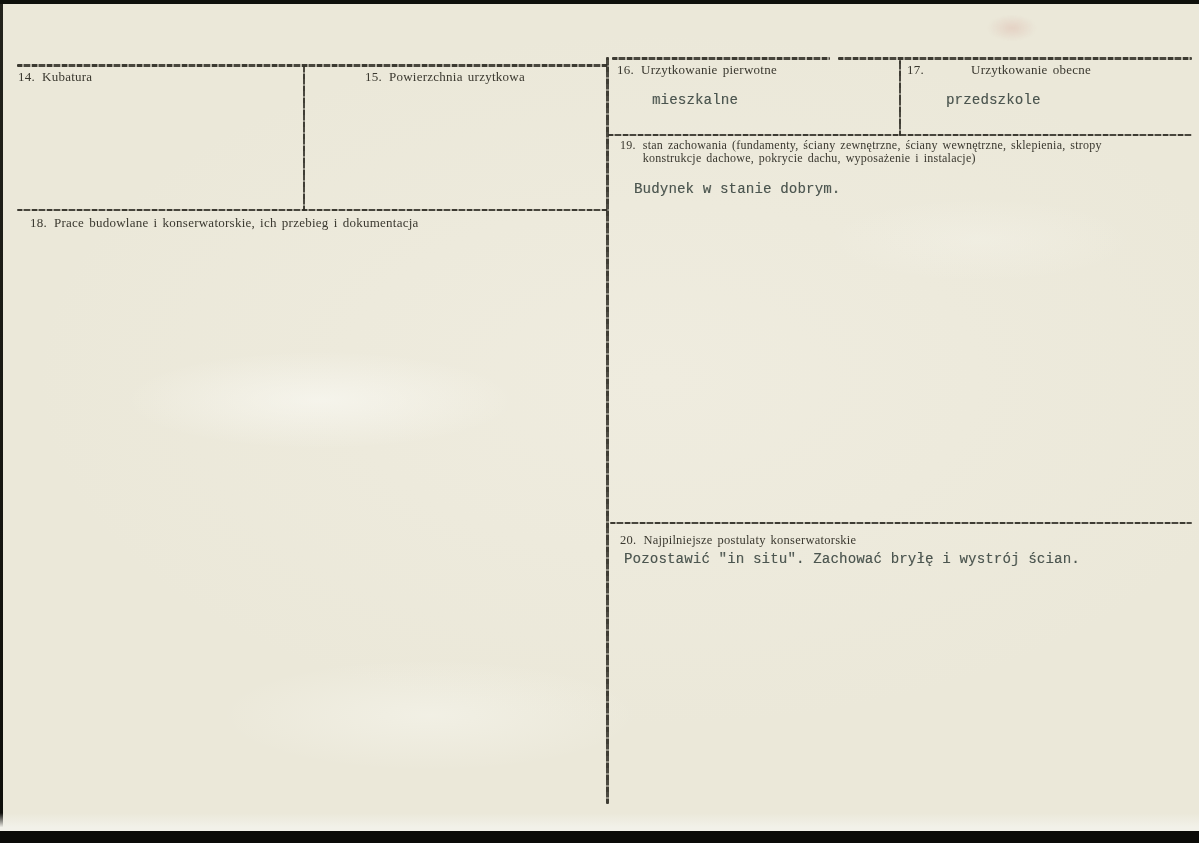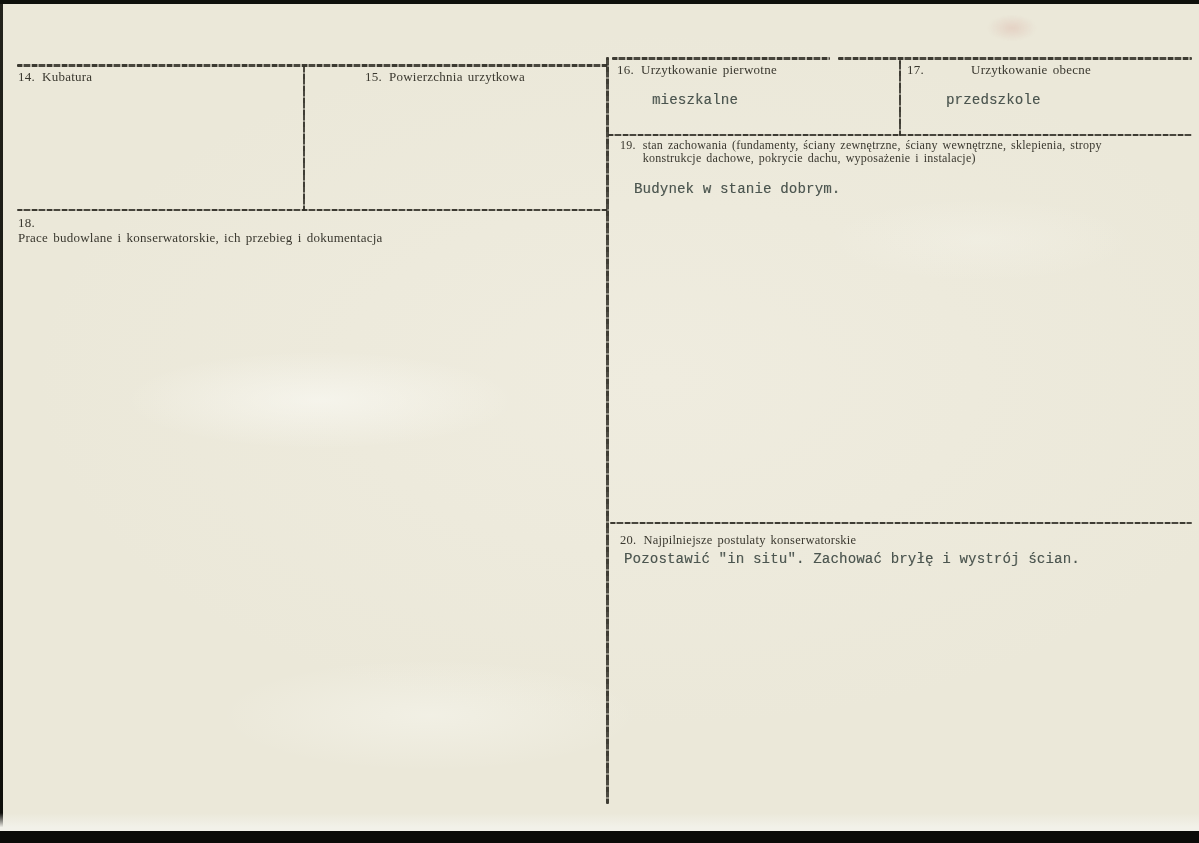--- a/index.html
+++ b/index.html
@@ -104,21 +104,21 @@
     <span class="lbl">Urzytkowanie pierwotne</span>
   </div>
   <div class="typed" style="left:652px; top:92px;">mieszkalne</div>
 
   <div class="label" style="left:907px; top:63px;gap:40px;">
     <span class="num">17.</span>
     <span class="lbl">Urzytkowanie obecne</span>
   </div>
   <div class="typed" style="left:946px; top:92px;">przedszkole</div>
 
-  <div class="label" style="left:18px; top:216px;flex-direction:column;">
+  <div class="label" style="left:30px; top:216px;">
     <span class="num">18.</span>
     <span class="lbl">Prace budowlane i konserwatorskie, ich przebieg i dokumentacja</span>
   </div>
 
   <div class="label small" style="left:620px; top:139px;">
     <span class="num">19.</span>
     <span class="lbl"><span>stan zachowania (fundamenty, ściany zewnętrzne, ściany wewnętrzne, sklepienia, stropy</span><br>
     <span>konstrukcje dachowe, pokrycie dachu, wyposażenie i instalacje)</span></span>
   </div>
   <div class="typed" style="left:634px; top:181px;">Budynek w stanie dobrym.</div>

